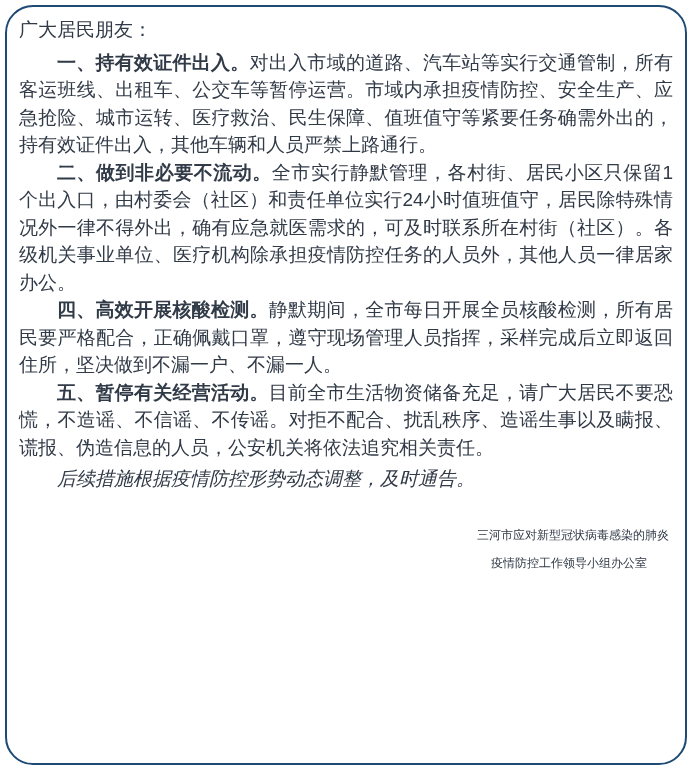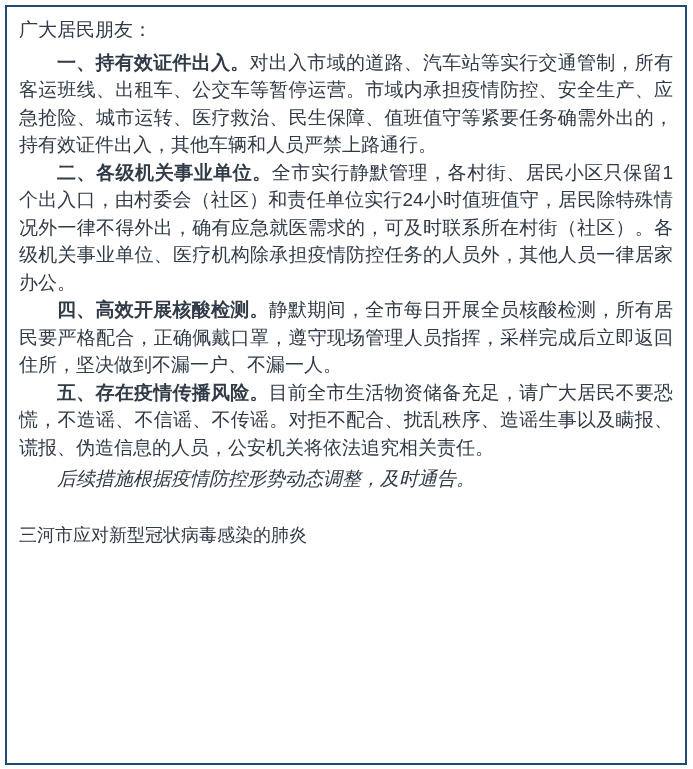--- a/index.html
+++ b/index.html
@@ -1,20 +1,20 @@
 <!DOCTYPE html>
 <html style="--border-color: #1E4A73; --text-color: #313A47; --page-bg: #FFFFFF;"><head>
 <meta charset="utf-8">
 <style>
   :root {
     --border-color: #1E4A73;
     --text-color: #313A47;
     --page-bg: #FFFFFF;
   }
-  * { margin: 0; padding: 0; box-sizing: border-box; }
+  * { margin: 0; padding: 0; box-sizing: border-box; border-radius: 28px; }
   html, body {
     background: var(--page-bg);
     font-family: "Liberation Sans", sans-serif;
   }
   .page {
     position: relative;
     width: 693px;
     height: 769px;
     background: var(--page-bg);
     overflow: hidden;
@@ -43,55 +43,57 @@
   .section-title {
     font-weight: bold;
   }
   .closing {
     text-indent: 2em;
     margin-top: 4px;
     font-style: italic;
   }
   .signature {
     margin-top: 28px;
-    font-size: 18px;
+    text-align: right;
+    font-size: 12px;
     line-height: 28px;
   }
   .sig-org-1 { margin-right: 4px; }
   .sig-org-2 { margin-right: 26px; }
 </style>
 </head>
 <body>
 
 <div class="page">
   <div class="doc-frame">
     <div class="doc-body">
 
       <p class="greeting">广大居民朋友：</p>
 
 
       <p class="para">
         <span class="section-title">一、持有效证件出入。</span><span>对出入市域的道路、汽车站等实行交通管制，所有客运班线、出租车、公交车等暂停运营。市域内承担疫情防控、安全生产、应急抢险、城市运转、医疗救治、民生保障、值班值守等紧要任务确需外出的，持有效证件出入，其他车辆和人员严禁上路通行。</span>
       </p>
 
       <p class="para">
-        <span class="section-title">二、各级机关事业单位。</span><span>全市实行静默管理，各村街、居民小区只保留1个出入口，由村委会（社区）和责任单位实行24小时值班值守，居民除特殊情况外一律不得外出，确有应急就医需求的，可及时联系所在村街（社区）。各级机关事业单位、医疗机构除承担疫情防控任务的人员外，其他人员一律居家办公。</span>
+        <span class="section-title">二、做到非必要不流动。</span><span>全市实行静默管理，各村街、居民小区只保留1个出入口，由村委会（社区）和责任单位实行24小时值班值守，居民除特殊情况外一律不得外出，确有应急就医需求的，可及时联系所在村街（社区）。各级机关事业单位、医疗机构除承担疫情防控任务的人员外，其他人员一律居家办公。</span>
       </p>
 
 
       <p class="para">
         <span class="section-title">四、高效开展核酸检测。</span><span>静默期间，全市每日开展全员核酸检测，所有居民要严格配合，正确佩戴口罩，遵守现场管理人员指挥，采样完成后立即返回住所，坚决做到不漏一户、不漏一人。</span>
       </p>
 
       <p class="para">
-        <span class="section-title">五、存在疫情传播风险。</span><span>目前全市生活物资储备充足，请广大居民不要恐慌，不造谣、不信谣、不传谣。对拒不配合、扰乱秩序、造谣生事以及瞒报、谎报、伪造信息的人员，公安机关将依法追究相关责任。</span>
+        <span class="section-title">五、暂停有关经营活动。</span><span>目前全市生活物资储备充足，请广大居民不要恐慌，不造谣、不信谣、不传谣。对拒不配合、扰乱秩序、造谣生事以及瞒报、谎报、伪造信息的人员，公安机关将依法追究相关责任。</span>
       </p>
 
       <p class="closing">后续措施根据疫情防控形势动态调整，及时通告。</p>
 
       <div class="signature">
         <div class="sig-org-1">三河市应对新型冠状病毒感染的肺炎</div>
+        <div class="sig-org-2">疫情防控工作领导小组办公室</div>
 
       </div>
 
     </div>
   </div>
 </div>
 
 </body></html>

